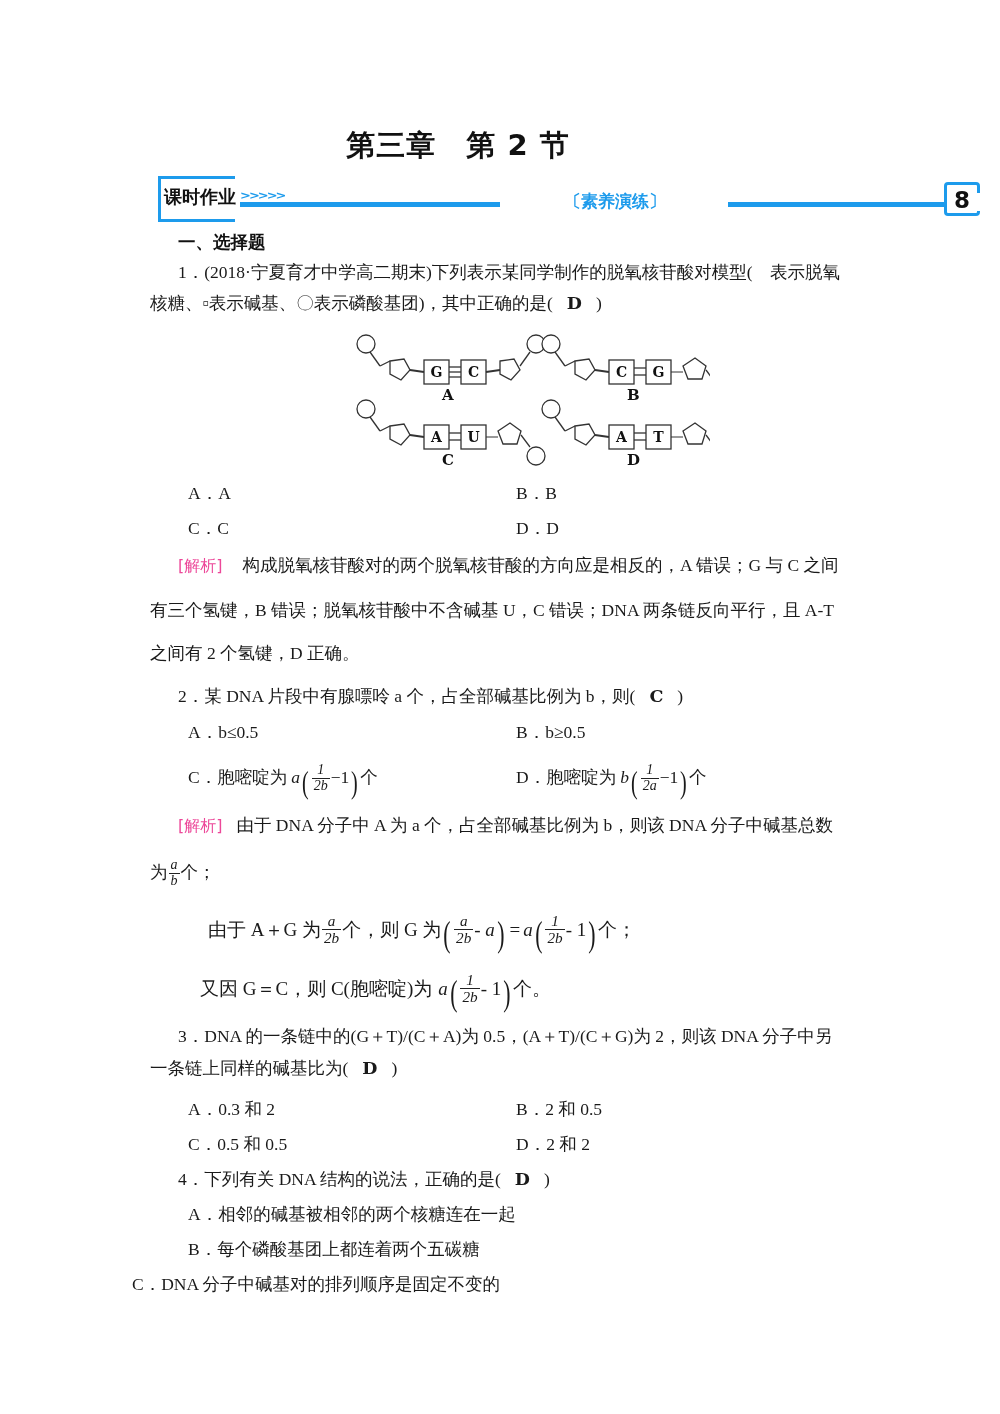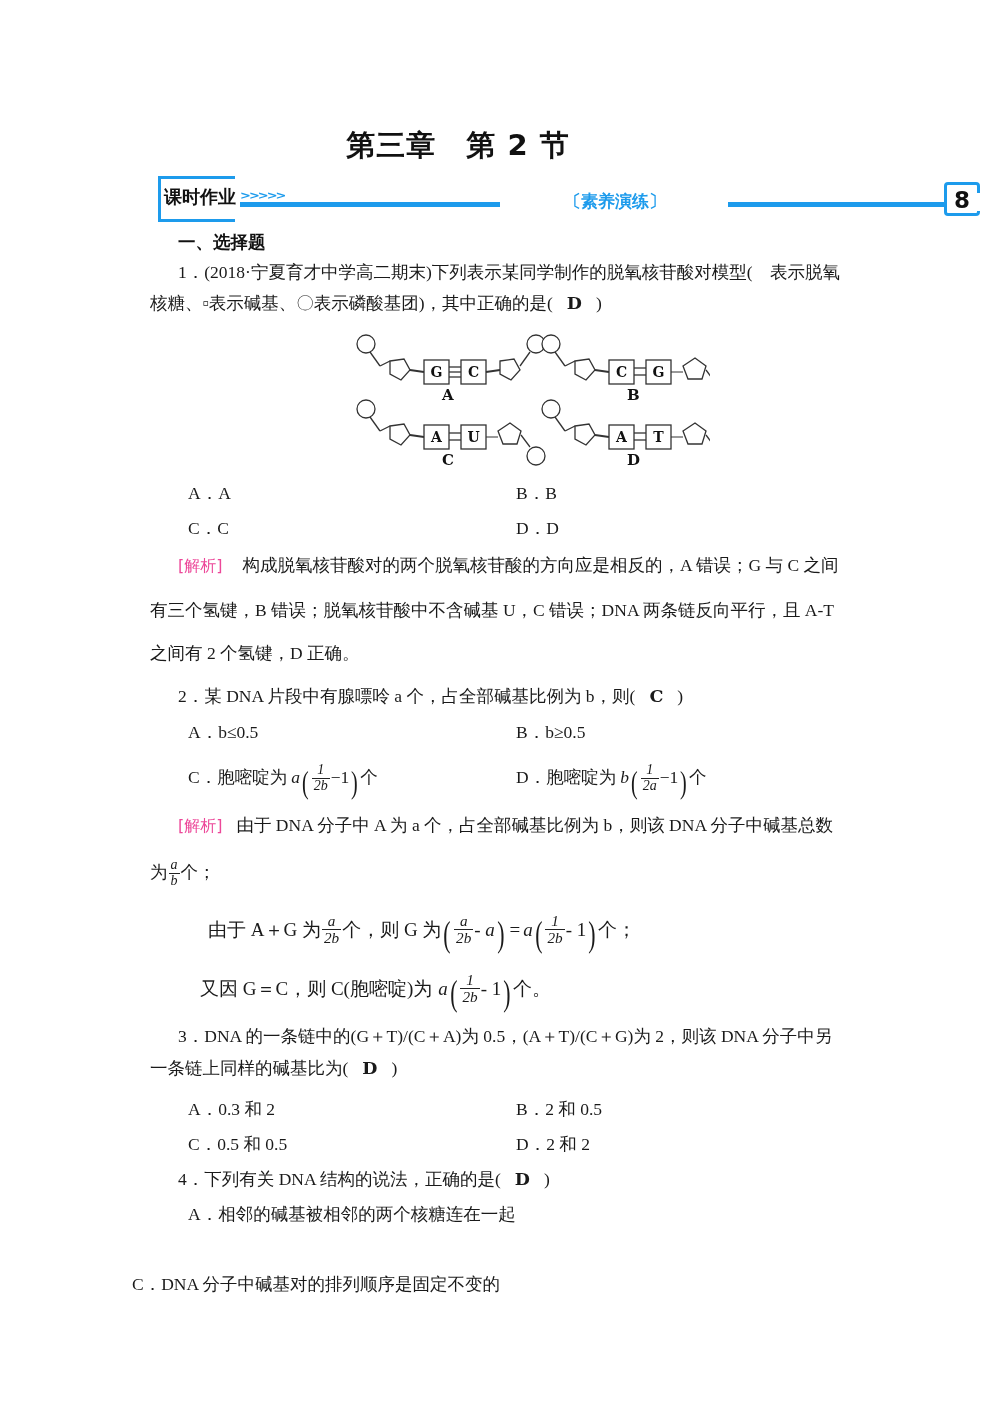--- a/index.html
+++ b/index.html
@@ -352,15 +352,16 @@
   </div>
   <div class="txt optA" style="top:1099px;">A．0.3 和 2</div>
   <div class="txt optB" style="top:1099px;">B．2 和 0.5</div>
   <div class="txt optA" style="top:1134px;">C．0.5 和 0.5</div>
   <div class="txt optB" style="top:1134px;">D．2 和 2</div>
 
   <div class="txt qline" style="top:1169px;text-align:center;">
     <span>4．下列有关 DNA 结构的说法，正确的是(</span><span class="ans" style="padding:0 14px;">D</span><span>)</span>
   </div>
   <div class="txt optA" style="top:1204px;">A．相邻的碱基被相邻的两个核糖连在一起</div>
+  <div class="txt optA" style="top:1239px;">B．每个磷酸基团上都连着两个五碳糖</div>
   <div class="txt" style="left:132px; top:1274px;">C．DNA 分子中碱基对的排列顺序是固定不变的</div>
 
 </div>
 
 </body></html>

